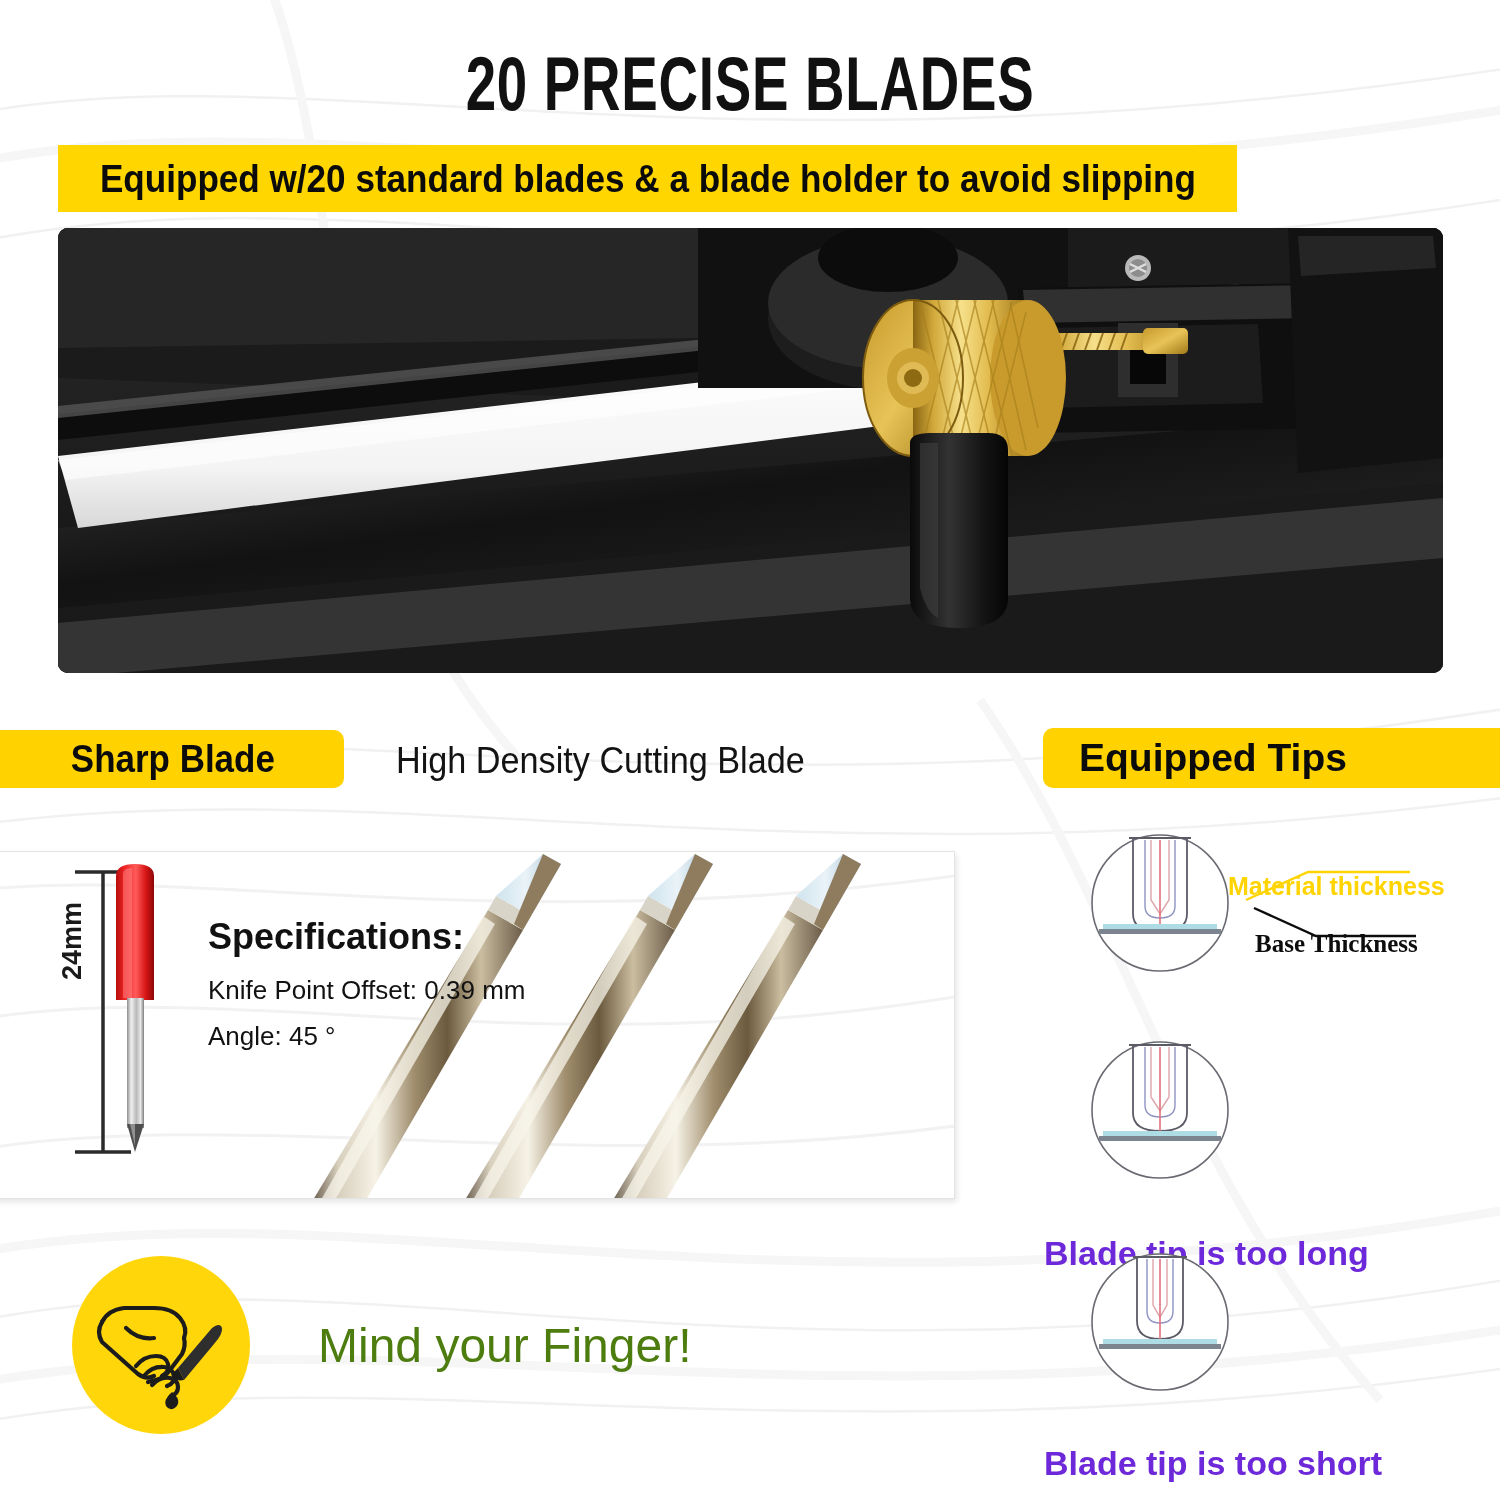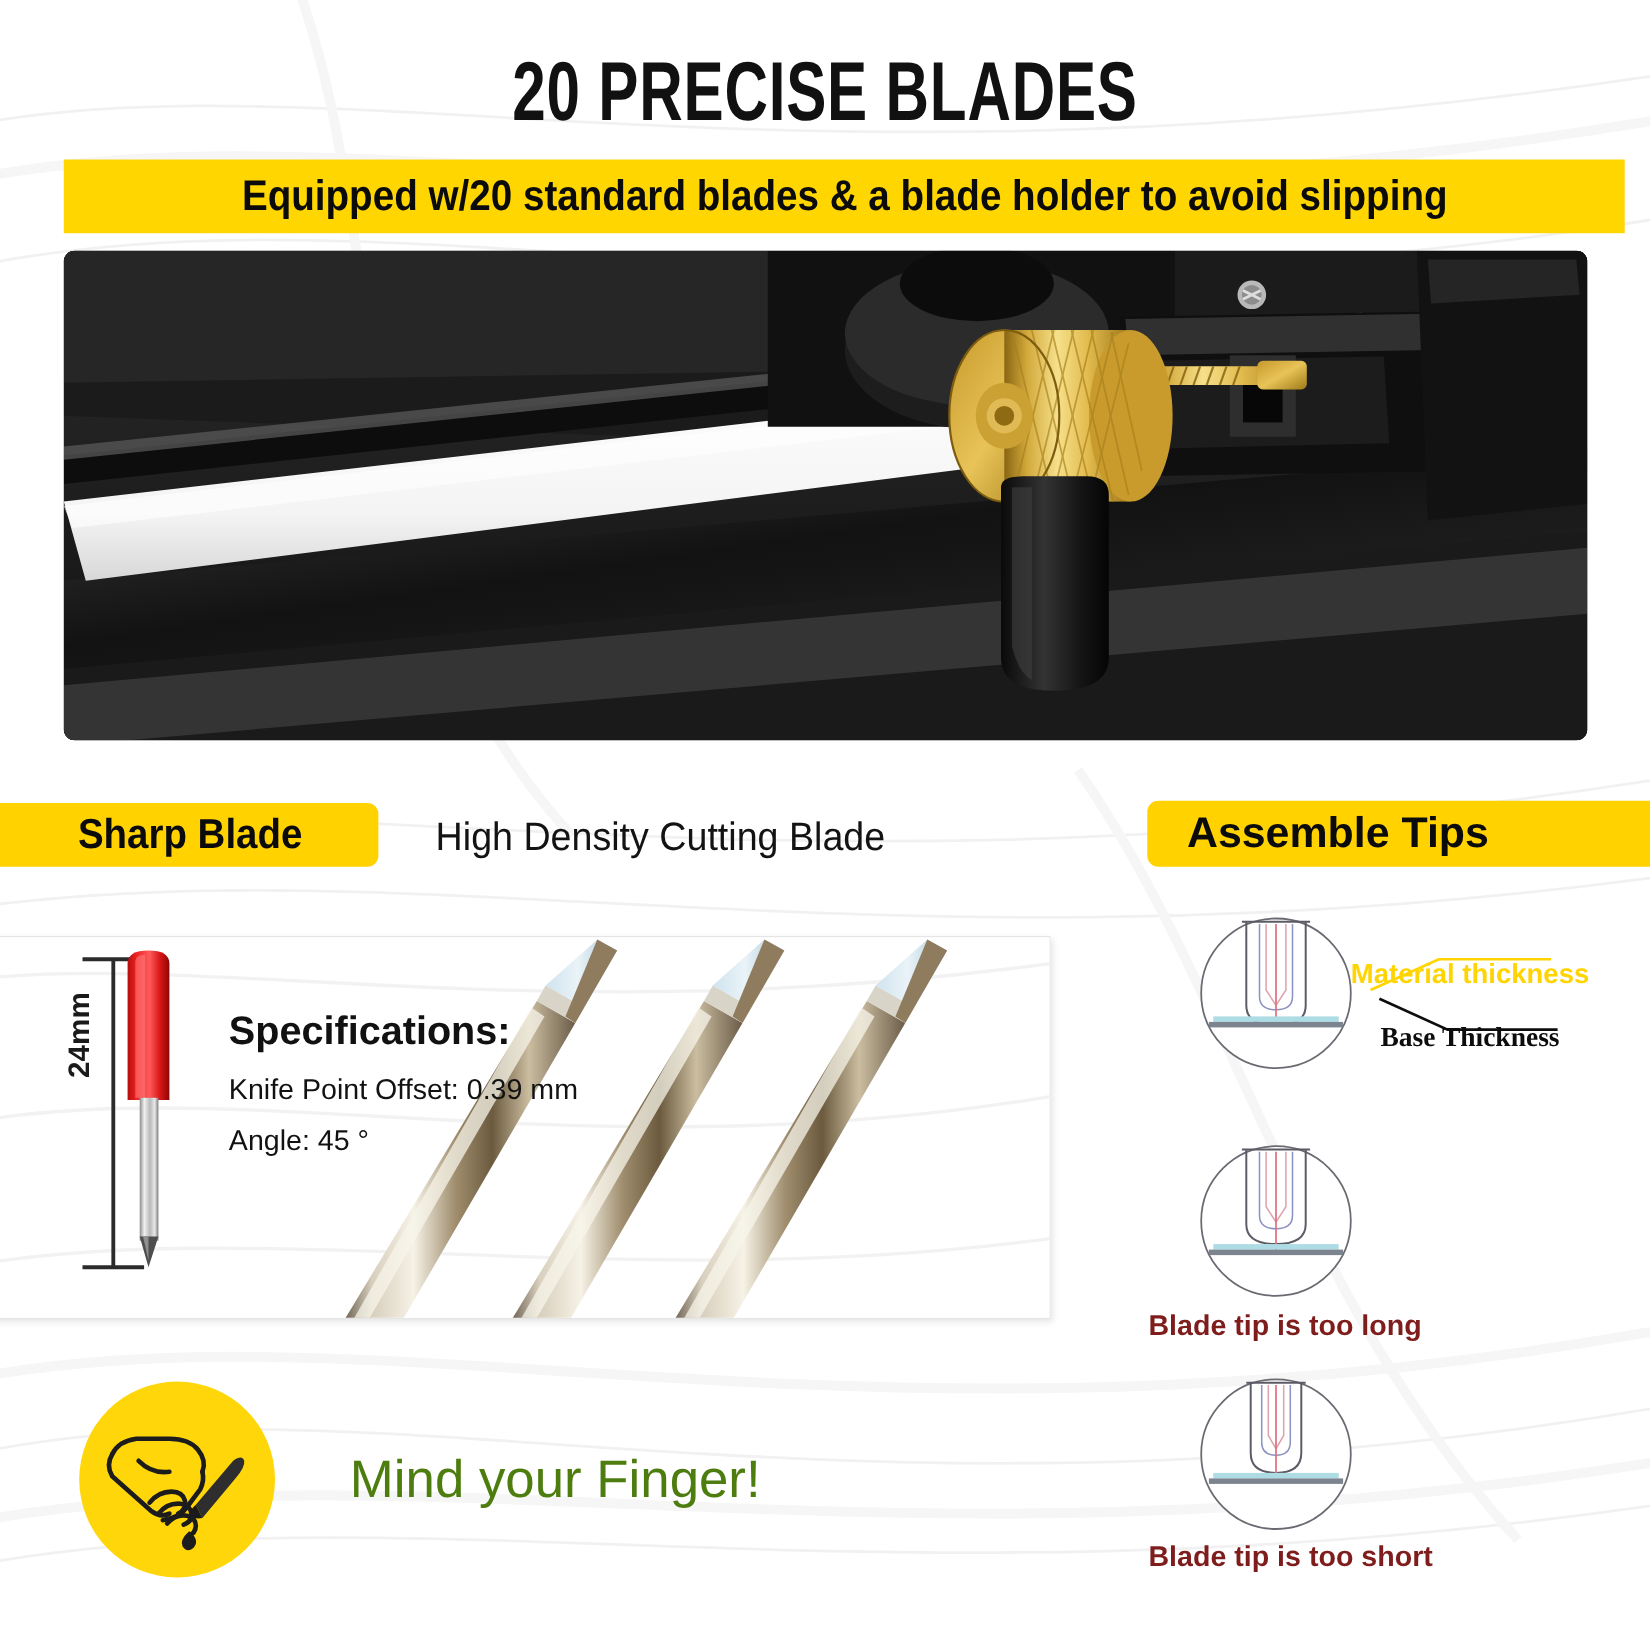--- a/index.html
+++ b/index.html
@@ -28,21 +28,21 @@
     letter-spacing:1px;
     color:#111111;
     font-family:"Liberation Sans", sans-serif;
     transform:scaleX(0.72);
     transform-origin:center top;
     white-space:nowrap;
   }
   
   #subtitle-banner {
     position:absolute; left:58px; top:145px;
-    width:1419px; height:67px;
+    width:1179px; height:67px;
     background:#FFD600;
     display:flex; align-items:center; justify-content:center;
   }
   #subtitle-text {
     font-size:39px; font-weight:bold; color:#0b0b0b;
     transform:scaleX(0.90); white-space:nowrap;
     font-family:"Liberation Sans", sans-serif;
   }
 
   
@@ -129,23 +129,24 @@
     margin-left:68px;
     font-size:48px; color:#4d7c0f;
     white-space:nowrap;
     font-family:"Liberation Sans", sans-serif;
   }
 
   
   .tip-block { position:absolute; }
   .tip-caption {
     position:absolute;
-    font-size:26px; font-weight:bold; color:#7f1d1d;
-    white-space:nowrap;
-    font-family:"Liberation Sans", sans-serif;
+    font-size:34px; font-weight:bold; color:#6d28d9;
+    white-space:nowrap;
+    font-family:"Liberation Sans", sans-serif;
+    margin-top:44px;
   }
   #tip-1 { left:1085px; top:828px; }
   #tip-2 { left:1085px; top:1035px; }
   #tip-3 { left:1085px; top:1247px; }
   #tip-2-caption { left:1044px; top:1190px; }
   #tip-3-caption { left:1044px; top:1400px; }
 
   .annot-material {
     position:absolute; left:1228px; top:872px;
     font-size:25px; font-weight:bold; color:#FFD400;
@@ -311,21 +312,21 @@
       <path d="M862,215 L880,215 L880,390 Q868,384 862,360 Z" fill="#444444" opacity="0.55"></path>
     </svg>
   </div>
 
   <div class="badge" id="badge-sharp-blade">
     <span class="badge-label">Sharp Blade</span>
   </div>
   <div id="subtitle-sharp">High Density Cutting Blade</div>
 
   <div class="badge" id="badge-assemble-tips">
-    <span class="badge-label">Assemble Tips</span>
+    <span class="badge-label">Equipped Tips</span>
   </div>
 
   <div id="blade-panel">
     <svg width="973" height="348" viewBox="0 0 973 348">
       <defs>
         <linearGradient id="gRedCap" x1="0" y1="0" x2="1" y2="0">
           <stop offset="0%" stop-color="#b50d0d"></stop>
           <stop offset="22%" stop-color="#ef2424"></stop>
           <stop offset="52%" stop-color="#ff5a5a"></stop>
           <stop offset="78%" stop-color="#d81616"></stop>

